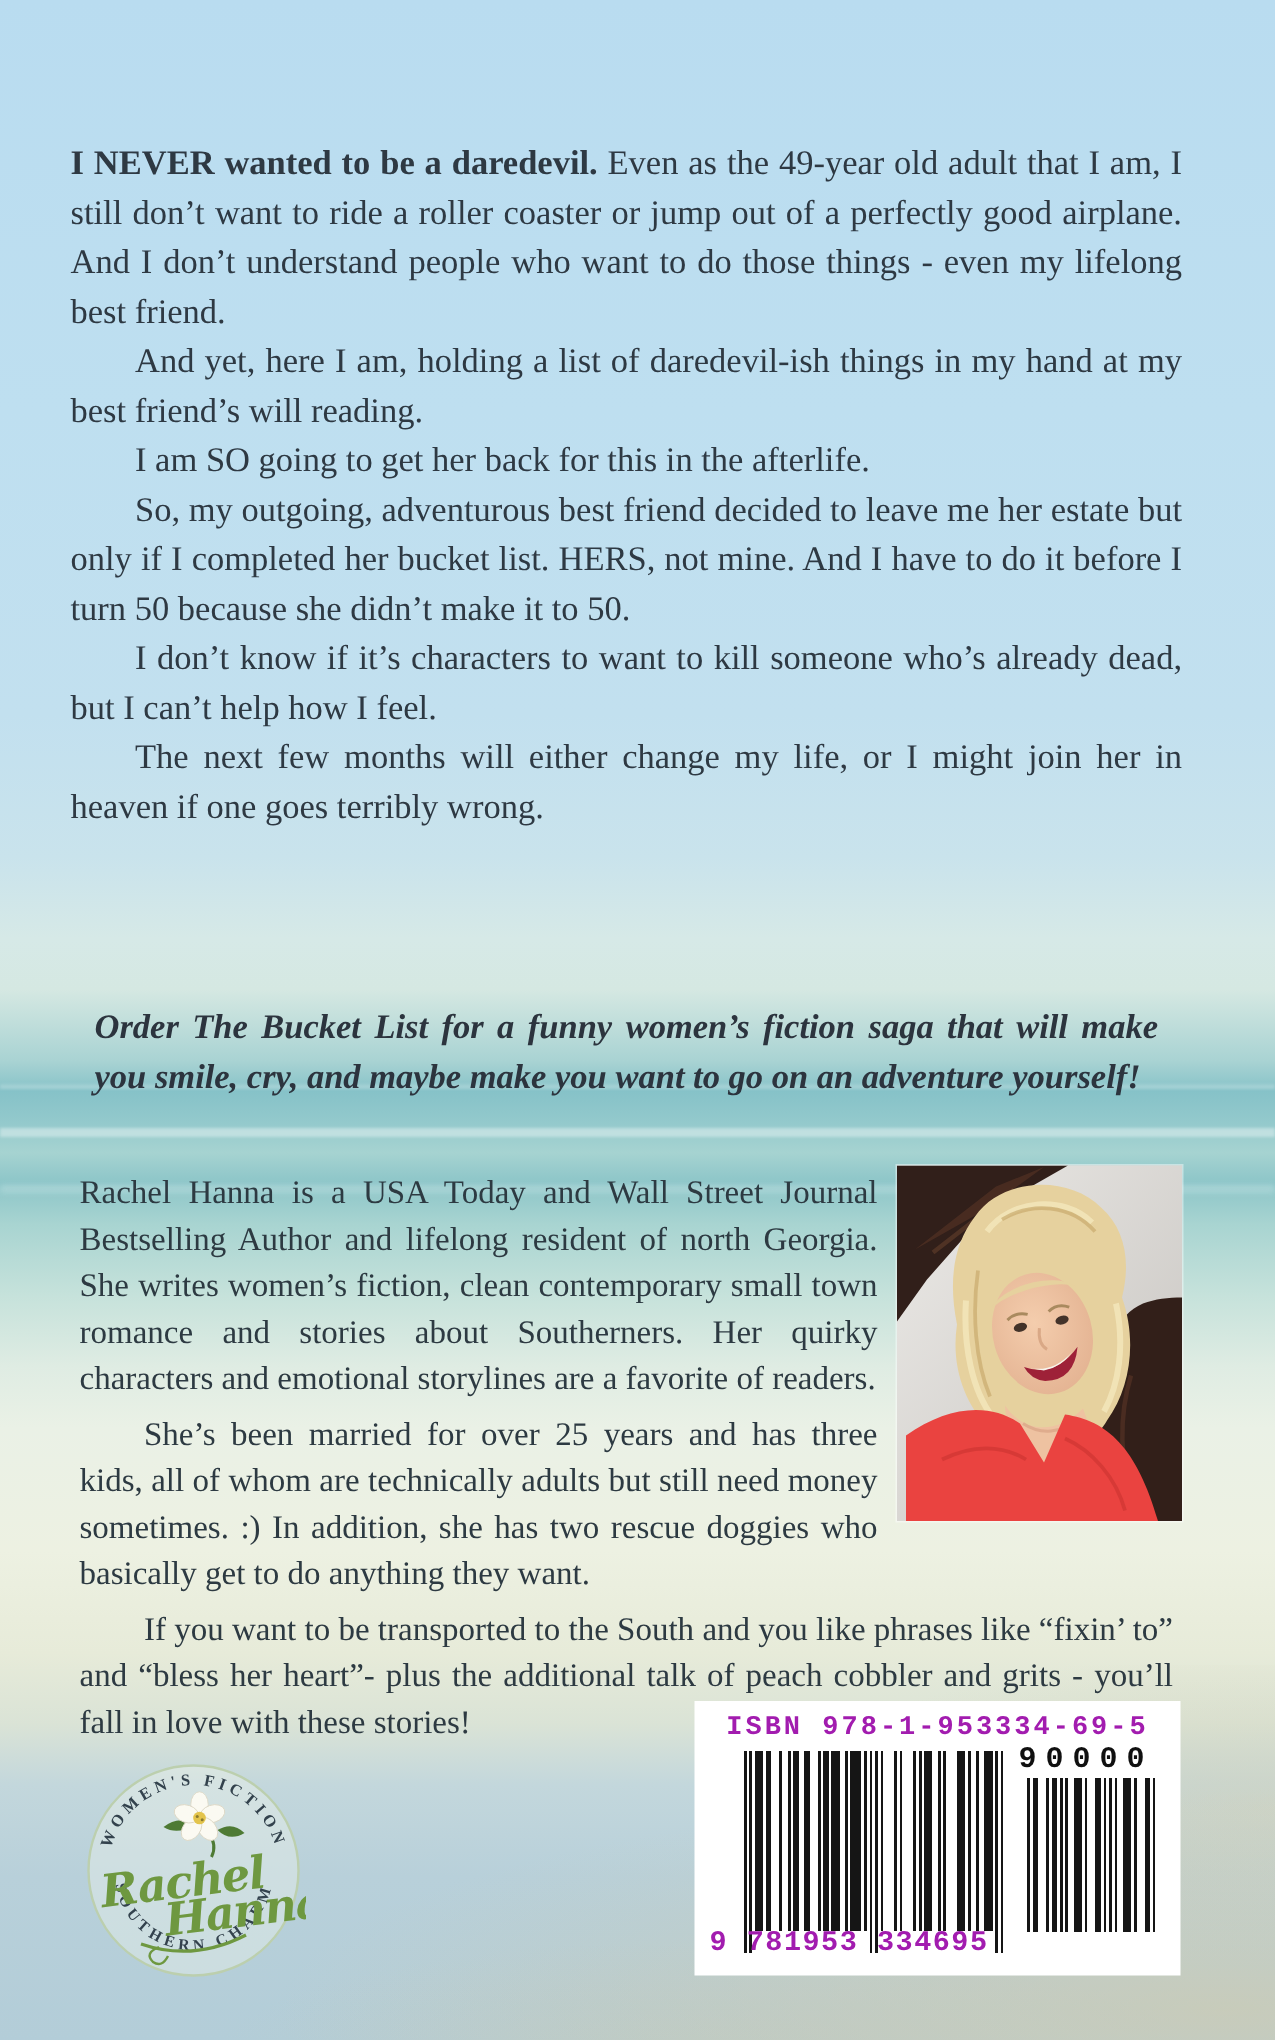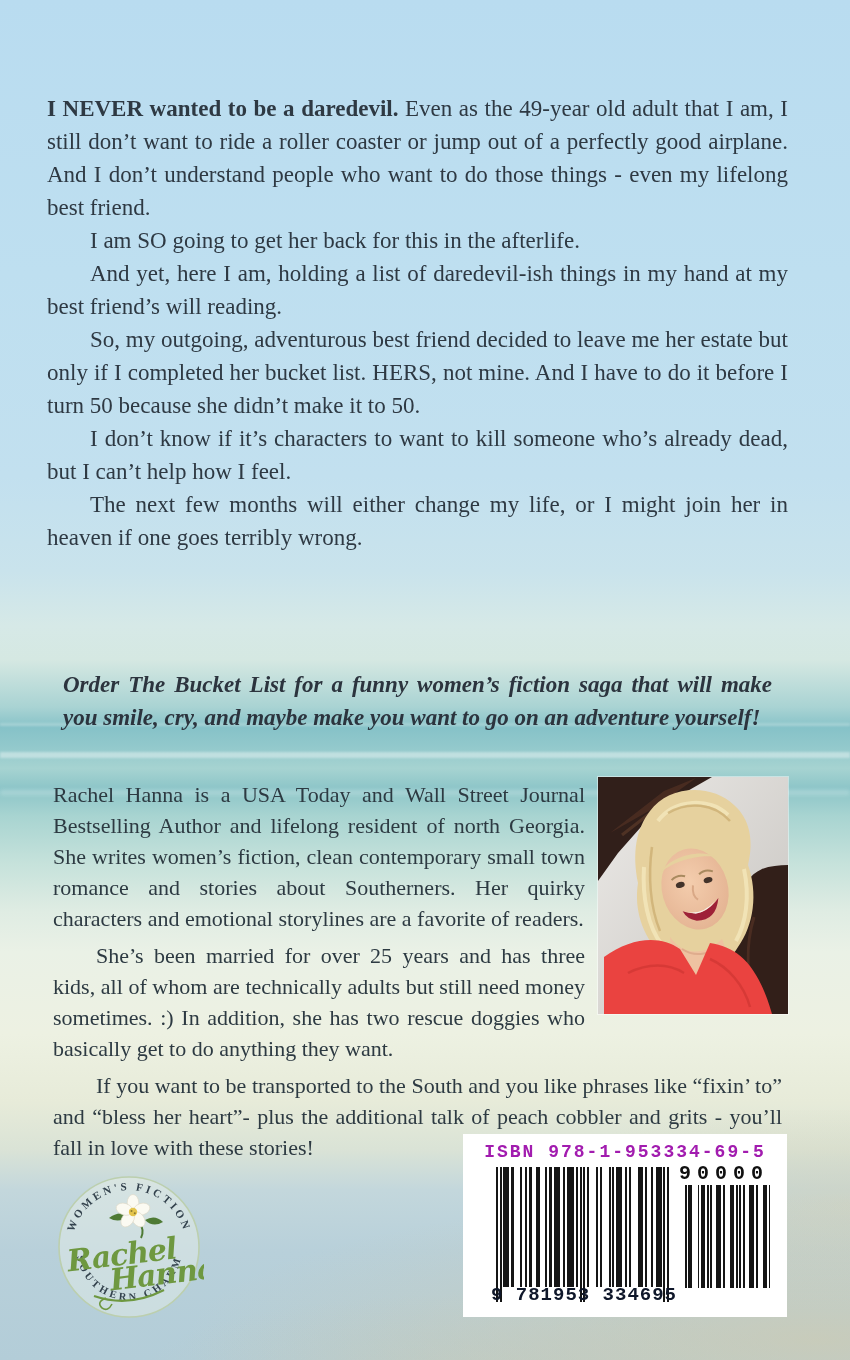--- a/index.html
+++ b/index.html
@@ -36,44 +36,44 @@
   .bio p{margin:6px;}
   .photo{float:right;width:190px;height:237px;margin:4px 0 10px 13px;
     background:#d8d5d1;box-shadow:0 0 0 1px rgba(255,255,255,.45);}
   .photo svg{display:block;}
   
   .barcode{position:absolute;left:463px;top:1134px;width:324px;height:183px;background:#ffffff;}
   .isbn-line{position:absolute;top:8px;left:0;width:100%;text-align:center;
     font-family:"Liberation Mono",monospace;font-weight:bold;font-size:18px;
     letter-spacing:2px;color:#a21caf;white-space:nowrap;}
   .ean-main{position:absolute;left:33px;top:33px;}
-  .main-digits{position:absolute;left:10px;top:150px;width:204px;text-align:right;
+  .main-digits{position:absolute;left:10px;top:150px;width:204px;text-align:left;
     font-family:"Liberation Mono",monospace;font-weight:bold;font-size:19px;
-    letter-spacing:1px;color:#0f172a;white-space:nowrap;}
+    letter-spacing:1px;color:#a21caf;white-space:nowrap;}
   .supp-num{position:absolute;left:214px;top:28px;width:94px;text-align:center;
     font-family:"Liberation Mono",monospace;font-weight:bold;font-size:20px;
     letter-spacing:6px;color:#101010;}
   .ean-supp{position:absolute;left:220px;top:51px;}
   
   .logo{position:absolute;left:54px;top:1172px;width:150px;height:150px;}
 </style>
 </head>
 <body>
 
 <div class="page">
 
   <div class="streak s2"></div>
   <div class="streak s1"></div>
   <div class="streak s3"></div>
   <div class="sand"></div>
 
   <section class="story">
     <p><span class="lead-strong">I NEVER wanted to be a daredevil.</span> <span>Even as the 49-year old adult that I am, I still don’t want to ride a roller coaster or jump out of a perfectly good airplane. And I don’t understand people who want to do those things - even my lifelong best friend.</span></p>
+    <p class="ind">And yet, here I am, holding a list of daredevil-ish things in my hand at my best friend’s will reading.</p>
     <p class="ind">I am SO going to get her back for this in the afterlife.</p>
-    <p class="ind">And yet, here I am, holding a list of daredevil-ish things in my hand at my best friend’s will reading.</p>
     <p class="ind">So, my outgoing, adventurous best friend decided to leave me her estate but only if I completed her bucket list. HERS, not mine. And I have to do it before I turn 50 because she didn’t make it to 50.</p>
     <p class="ind">I don’t know if it’s characters to want to kill someone who’s already dead, but I can’t help how I feel.</p>
     <p class="ind">The next few months will either change my life, or I might join her in heaven if one goes terribly wrong.</p>
   </section>
 
   <section class="cta">
     <p>Order The Bucket List for a funny women’s fiction saga that will make you smile, cry, and maybe make you want to go on an adventure yourself!</p>
   </section>
 
   <section class="bio">

